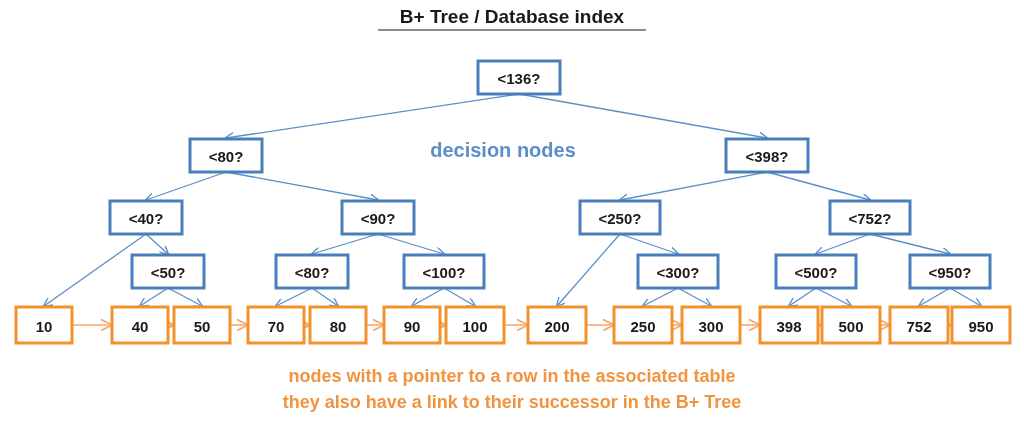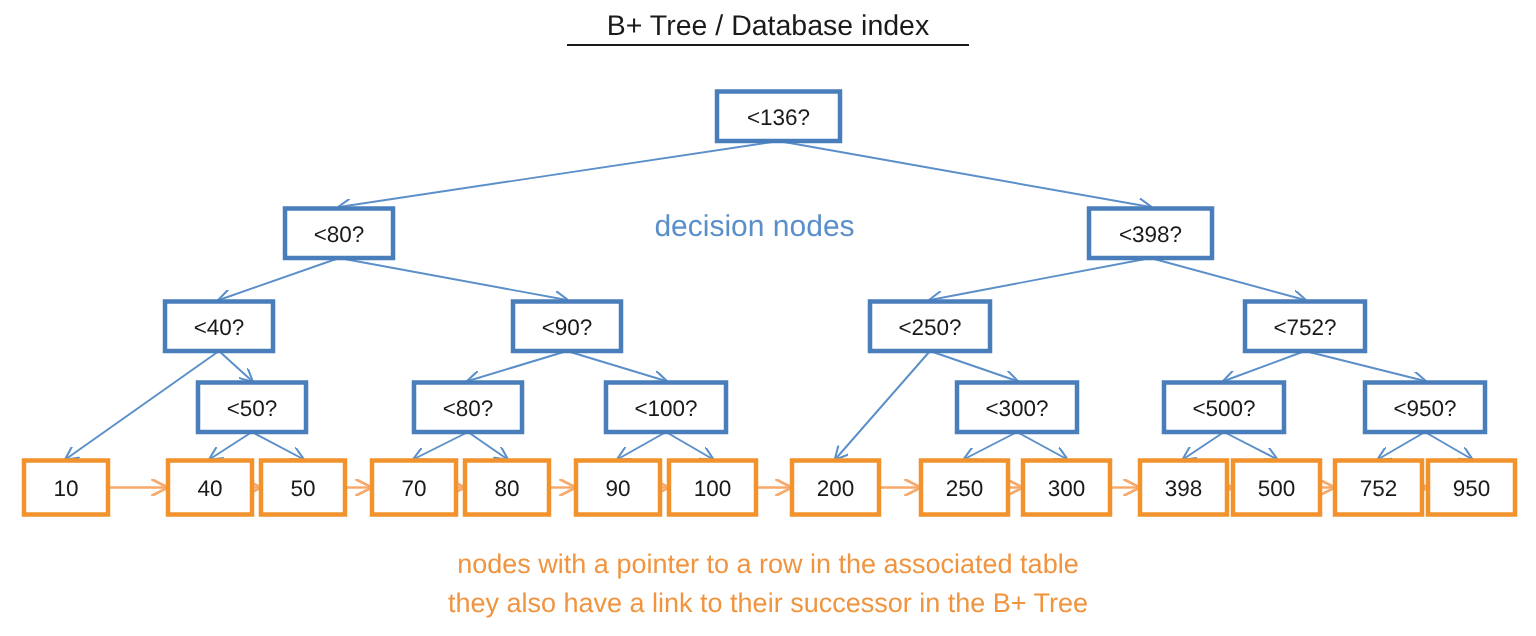--- a/index.html
+++ b/index.html
@@ -11,20 +11,21 @@
     width: 1024px;
     height: 424px;
     font-family: "Liberation Sans", sans-serif;
     overflow: hidden;
   }
   #diagram-root {
     position: relative;
     width: 1024px;
     height: 424px;
     background: #ffffff;
+    font-weight: bold;
   }
   #diagram-svg {
     position: absolute;
     left: 0;
     top: 0;
     width: 1024px;
     height: 424px;
   }
   .title-text {
     font-family: "Liberation Sans", sans-serif;

